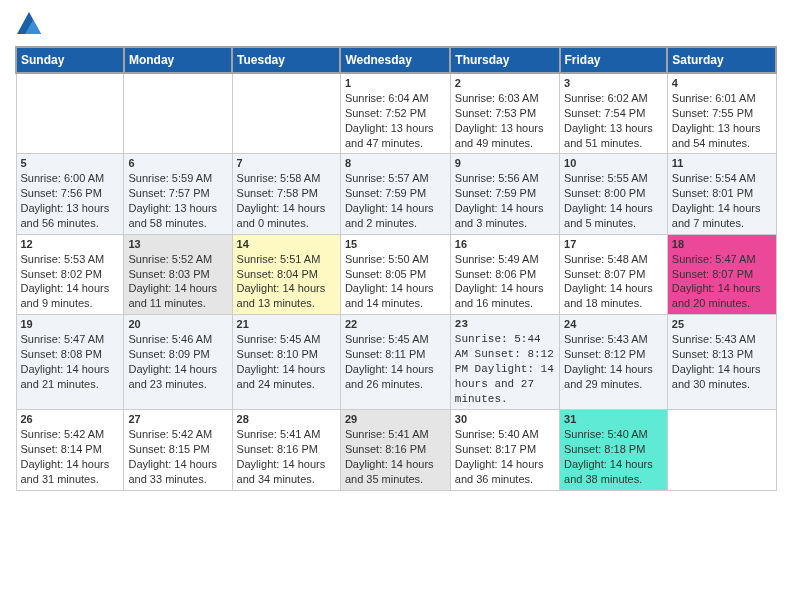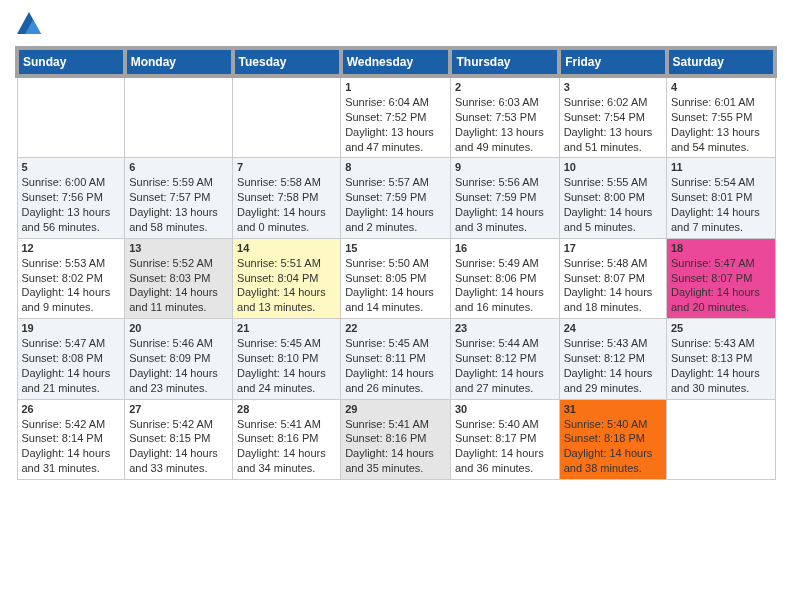--- a/index.html
+++ b/index.html
@@ -62,21 +62,21 @@
       border-collapse: collapse;
       border: 1px solid #ccc;
     }
     .calendar th {
       background-color: #1a5fa8;
       color: #fff;
       font-size: 12px;
       font-weight: bold;
       padding: 5px 4px;
       text-align: left;
-      border: 4px solid #a3a3a3;
+      border: 2px solid #a3a3a3;
     }
     .calendar td {
       border: 1px solid #ccc;
       vertical-align: top;
       padding: 3px 4px;
       width: 113px;
       height: 80px;
       font-size: 10px;
       color: #333;
       background: #fff;
@@ -293,21 +293,21 @@
 Daylight: 14 hours
 and 24 minutes.</div>
           </td>
           <td style="background: rgb(240, 244, 248);">
             <span class="day-num">22</span>
             <div class="day-info">Sunrise: 5:45 AM
 Sunset: 8:11 PM
 Daylight: 14 hours
 and 26 minutes.</div>
           </td>
-          <td style="background: rgb(240, 244, 248);">
+          <td style="background: rgb(240, 244, 248); font-family: Liberation Mono, monospace;">
             <span class="day-num">23</span>
             <div class="day-info">Sunrise: 5:44 AM
 Sunset: 8:12 PM
 Daylight: 14 hours
 and 27 minutes.</div>
           </td>
           <td style="background: rgb(240, 244, 248);">
             <span class="day-num">24</span>
             <div class="day-info">Sunrise: 5:43 AM
 Sunset: 8:12 PM
@@ -351,21 +351,21 @@
 Daylight: 14 hours
 and 35 minutes.</div>
           </td>
           <td style="background: rgb(255, 255, 255);">
             <span class="day-num">30</span>
             <div class="day-info">Sunrise: 5:40 AM
 Sunset: 8:17 PM
 Daylight: 14 hours
 and 36 minutes.</div>
           </td>
-          <td style="background: #f97316;">
+          <td style="background: #5eead4;">
             <span class="day-num">31</span>
             <div class="day-info">Sunrise: 5:40 AM
 Sunset: 8:18 PM
 Daylight: 14 hours
 and 38 minutes.</div>
           </td>
           <td class="empty"></td>
         </tr>
       </tbody>
   </table>

